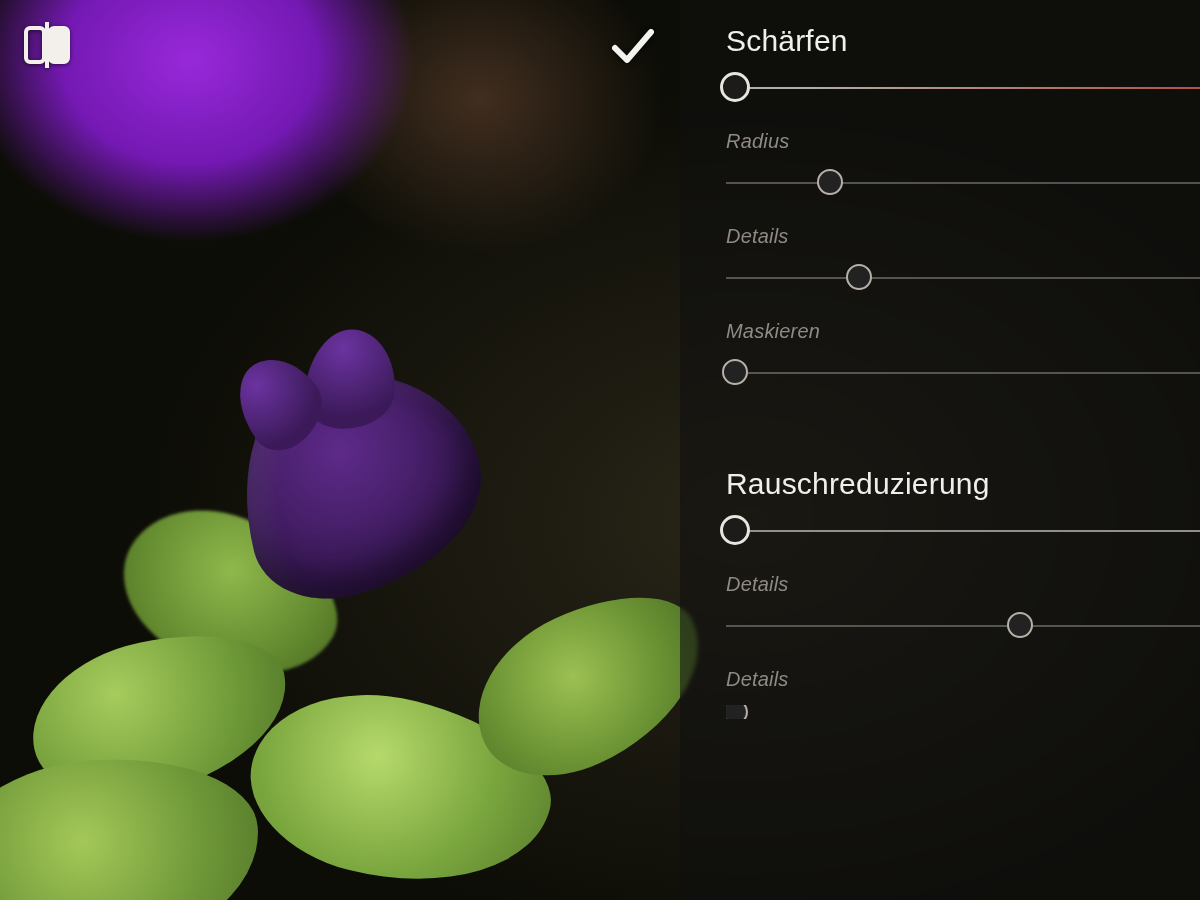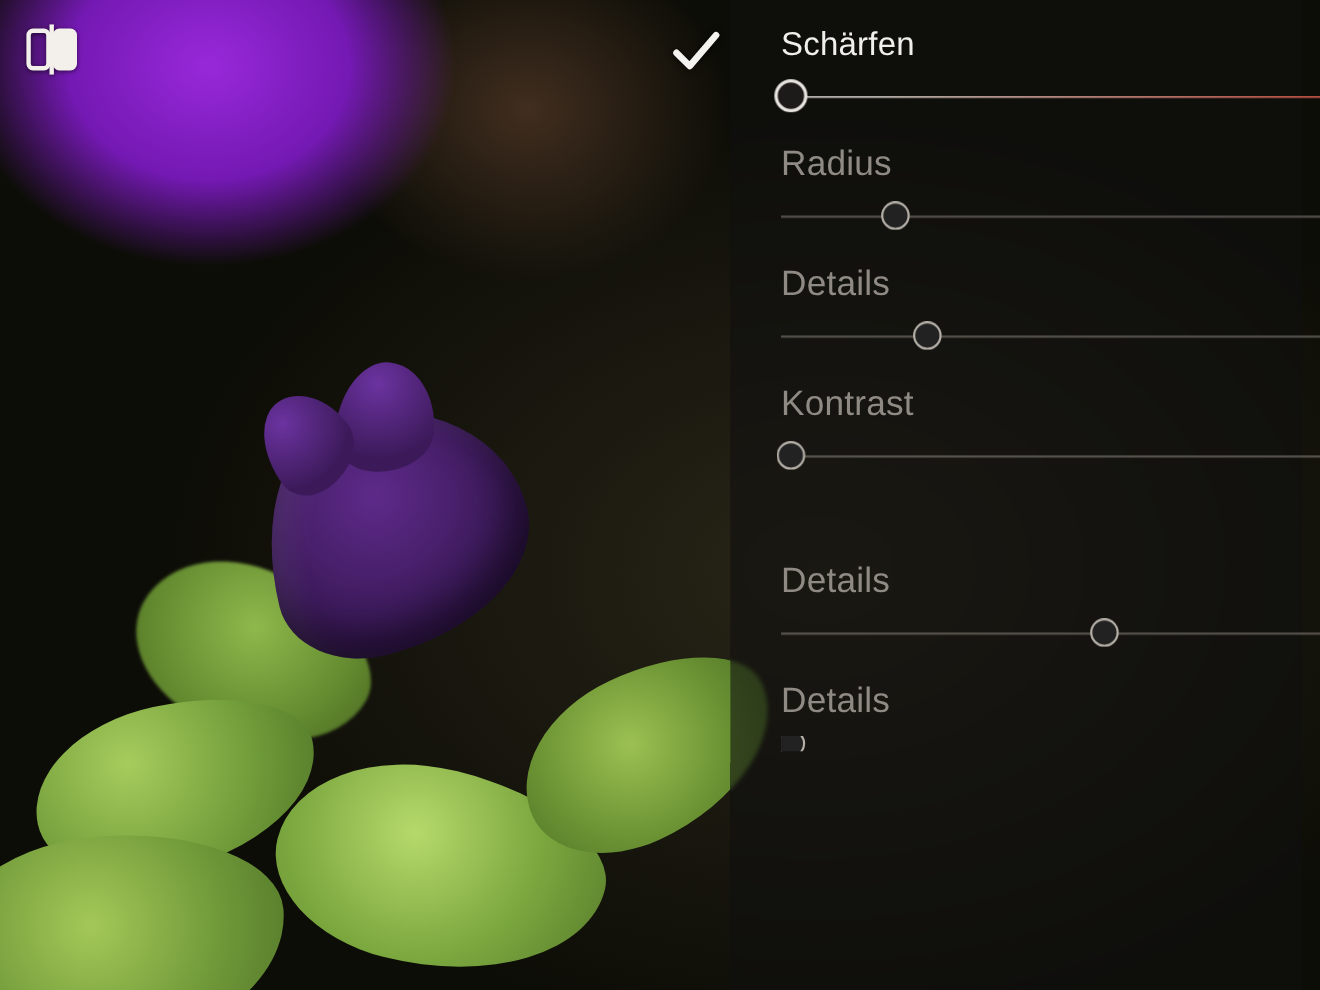--- a/index.html
+++ b/index.html
@@ -46,31 +46,31 @@
   .compare-btn svg { width: 100%; height: 100%; filter: drop-shadow(0 1px 2px rgba(0,0,0,.6)); }
 
   
   .apply-btn {
     position: absolute; left: 605px; top: 18px; width: 56px; height: 56px; cursor: pointer;
   }
   .apply-btn svg { width:100%; height:100%; filter: drop-shadow(0 1px 3px rgba(0,0,0,.7)); }
 
   
   .panel {
-    position: absolute; right: 16px; top: 0; bottom: 0; width: 520px;
+    position: absolute; right: 0; top: 0; bottom: 0; width: 520px;
     background: rgba(15, 15, 16, 0.58);
     backdrop-filter: blur(2px);
     padding: 24px 0 0 46px;
     color: #eae9e7;
   }
   .slider-group { margin-bottom: 28px; }
   .slider-group.secondary { color: #9a968f; }
   .slider-group .label { font-size: 28px; font-weight: 400; letter-spacing: .2px; margin-bottom: 14px; user-select:none; }
   .slider-group.primary .label { color: #f1efec; font-size: 30px; }
-  .slider-group.secondary .label { color: #8f8b84; font-size: 32px; }
+  .slider-group.secondary .label { color: #8f8b84; font-size: 20px; font-style: italic; }
 
   .track-wrap { position: relative; height: 30px; }
   .track {
     position: absolute; left: 0; right: -46px; top: 50%; height: 2px;
     background: #bdb9b2;
     opacity: .75;
   }
   .slider-group.secondary .track { background:#8f8b84; opacity:.55; }
   .track.accent-right {
     background: linear-gradient(to right, #e8e5df 0%, #e8e5df 15%, #eb5a49 100%);
@@ -136,29 +136,36 @@
 
   <div class="slider-group secondary">
     <div class="label">Details</div>
     <div class="track-wrap">
       <div class="track"></div>
       <div class="thumb" style="left:28%;"></div>
     </div>
   </div>
 
   <div class="slider-group secondary">
-    <div class="label">Kontrast</div>
+    <div class="label">Maskieren</div>
     <div class="track-wrap">
       <div class="track"></div>
       <div class="thumb" style="left:2%;"></div>
     </div>
   </div>
 
   <div class="section-gap"></div>
 
+  <div class="slider-group primary">
+    <div class="label">Rauschreduzierung</div>
+    <div class="track-wrap">
+      <div class="track"></div>
+      <div class="thumb" style="left:2%;"></div>
+    </div>
+  </div>
 
   <div class="slider-group secondary">
     <div class="label">Details</div>
     <div class="track-wrap">
       <div class="track"></div>
       <div class="thumb" style="left:62%;"></div>
     </div>
   </div>
 
   <div class="slider-group secondary" style="margin-bottom:0">

